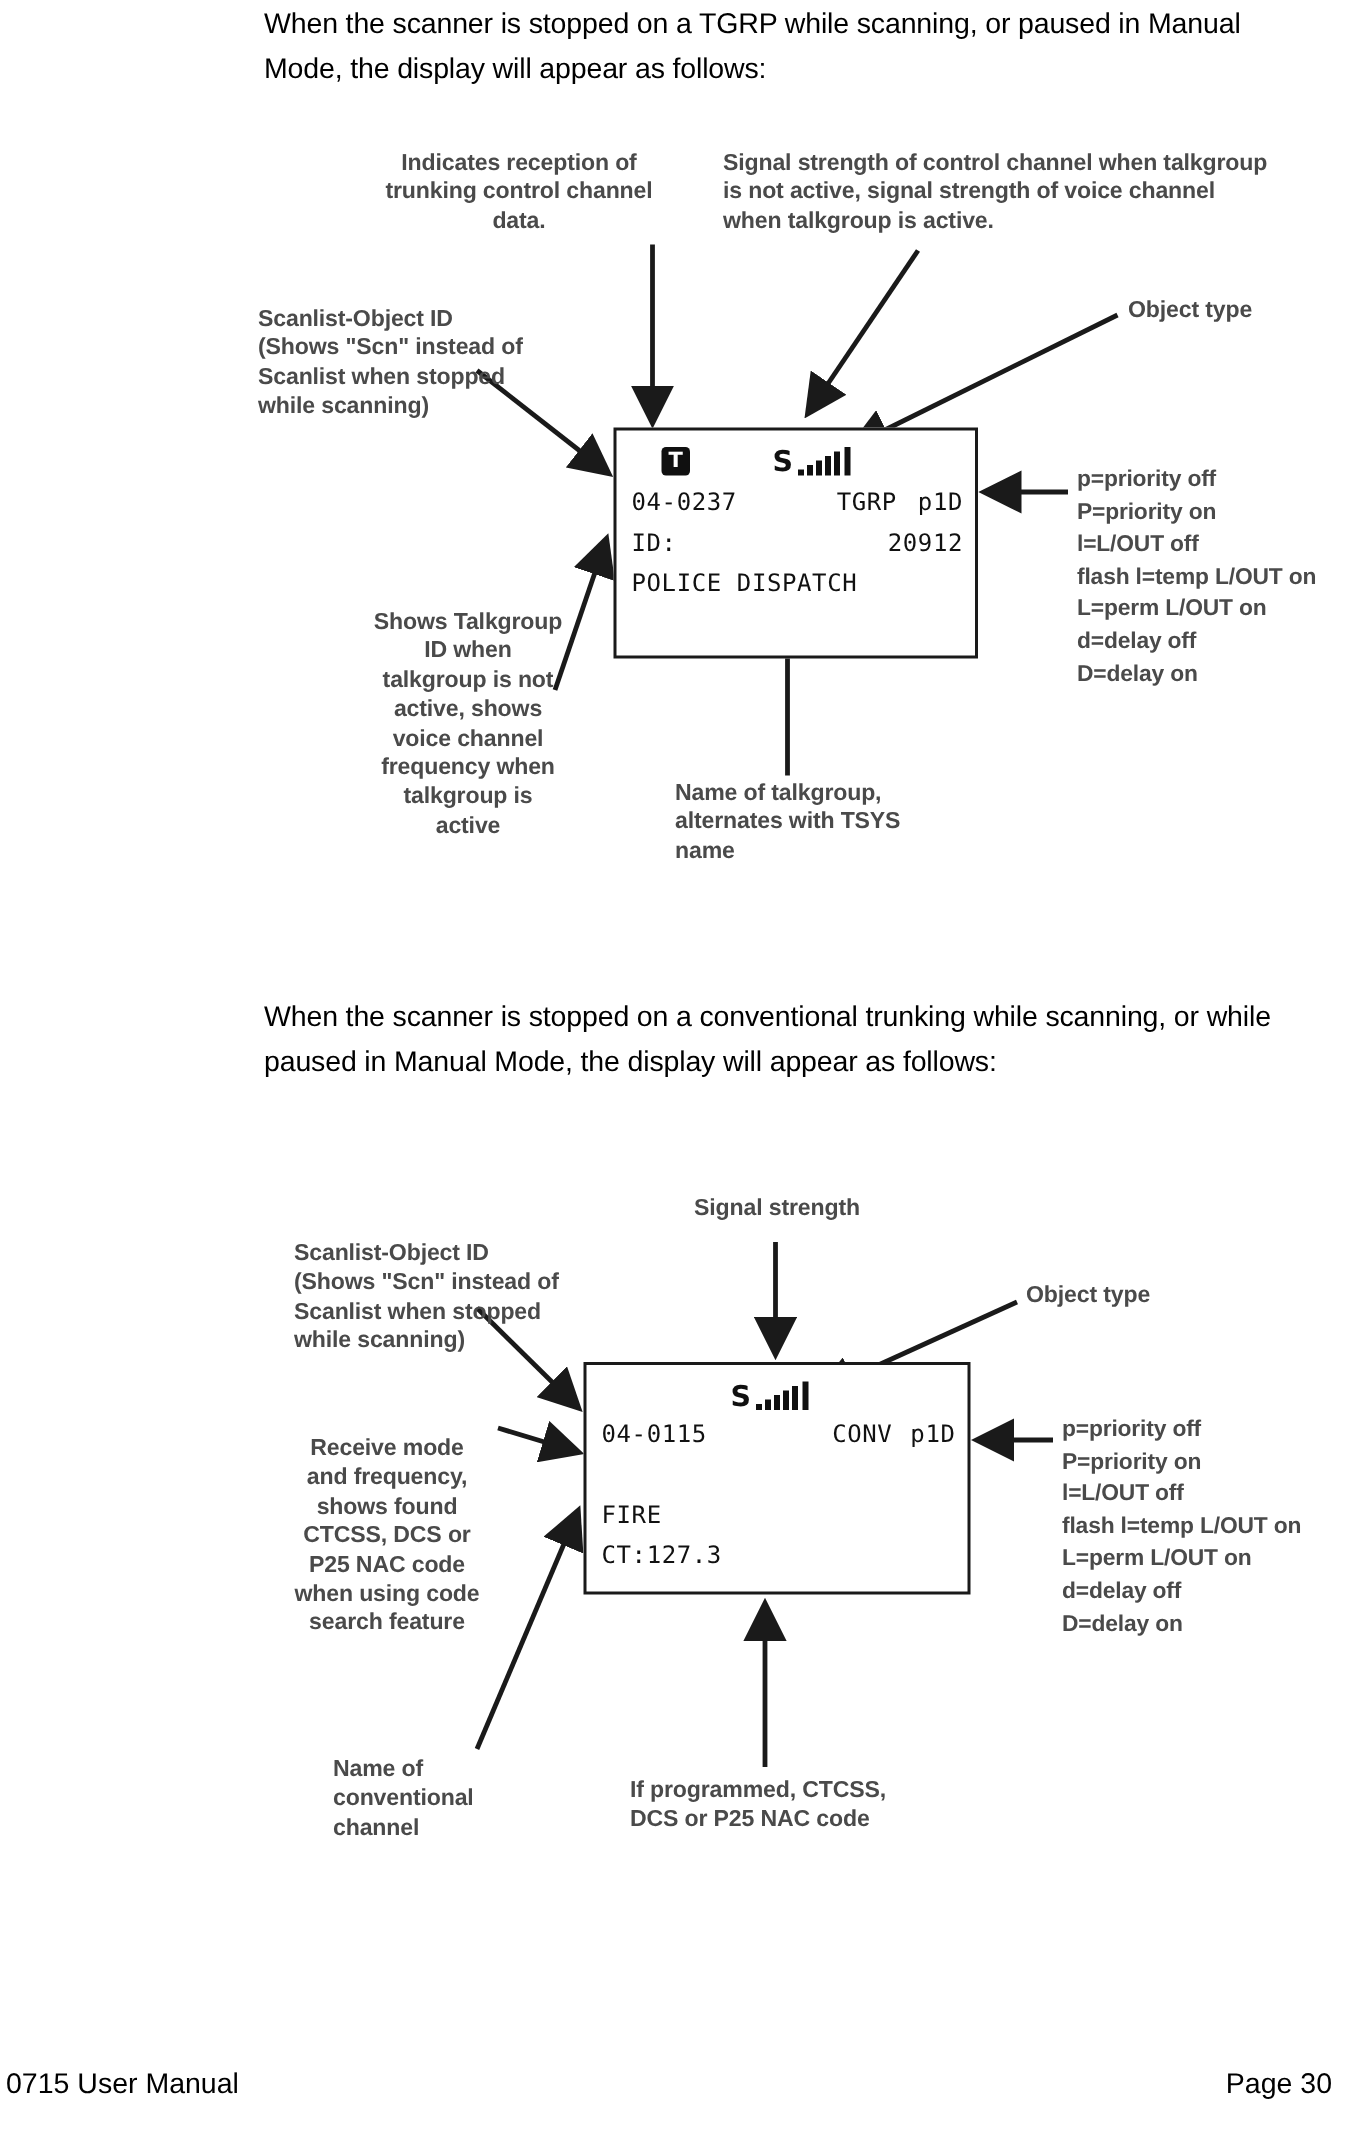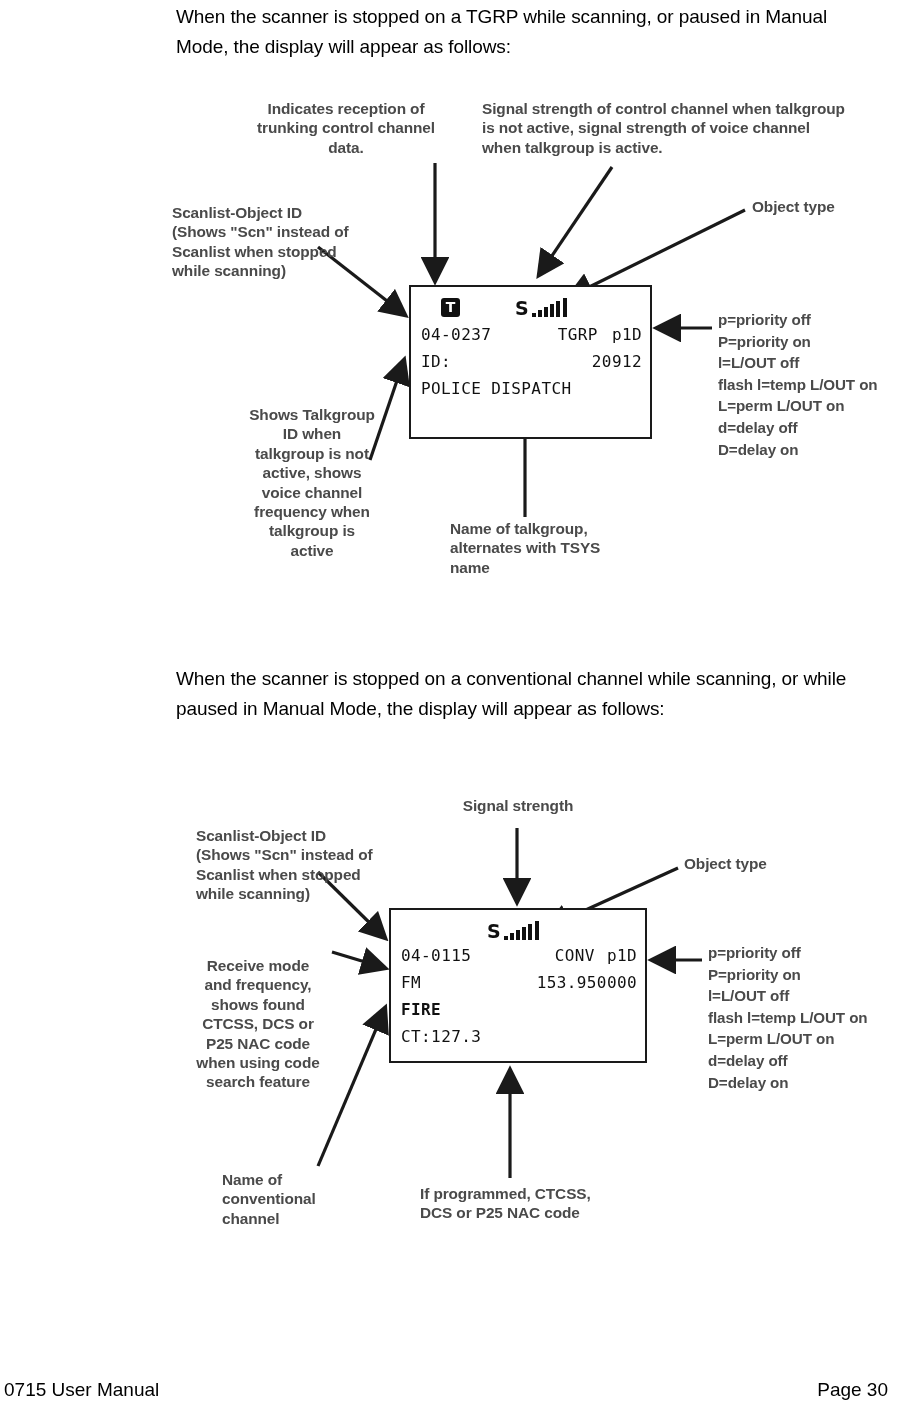--- a/index.html
+++ b/index.html
@@ -266,21 +266,21 @@
         <span>ID:</span>
         <span class="grow"></span>
         <span>20912</span>
       </div>
       <div class="lcd-line" style="top:89px;">
         <span>POLICE DISPATCH</span>
       </div>
     </div>
   </div>
 
-  <div class="para" id="para-2">When the scanner is stopped on a conventional channel while scanning, or while paused in Manual Mode, the display will appear as follows:</div>
+  <div class="para" id="para-2">When the scanner is stopped on a conventional trunking while scanning, or while paused in Manual Mode, the display will appear as follows:</div>
 
   <div class="figure" id="figure-2">
 
     <svg class="arrows" viewBox="0 0 898 470" width="898" height="470">
       <defs>
         <marker id="ah2" markerWidth="9" markerHeight="9" refX="7.5" refY="4.5" orient="auto" markerUnits="strokeWidth">
           <path d="M0,0 L9,4.5 L0,9 z" fill="#1a1a1a"></path>
         </marker>
       </defs>
 
@@ -347,26 +347,21 @@
           </span>
         </div>
       </div>
       <div class="lcd-line" style="top:33px;">
         <span>04-0115</span>
         <span class="grow"></span>
         <span>CONV</span>
         <span style="width:12px"></span>
         <span>p1D</span>
       </div>
-      <div class="lcd-line" style="top:60px;">
-        <span>FM</span>
-        <span class="grow"></span>
-        <span>153.950000</span>
-      </div>
-      <div class="lcd-line" style="top:87px;font-weight:bold;">
+      <div class="lcd-line" style="top:87px;">
         <span>FIRE</span>
       </div>
       <div class="lcd-line" style="top:114px;">
         <span>CT:127.3</span>
       </div>
     </div>
   </div>
 
   <div id="footer">
     <div class="footer-text" id="footer-left">0715 User Manual</div>

